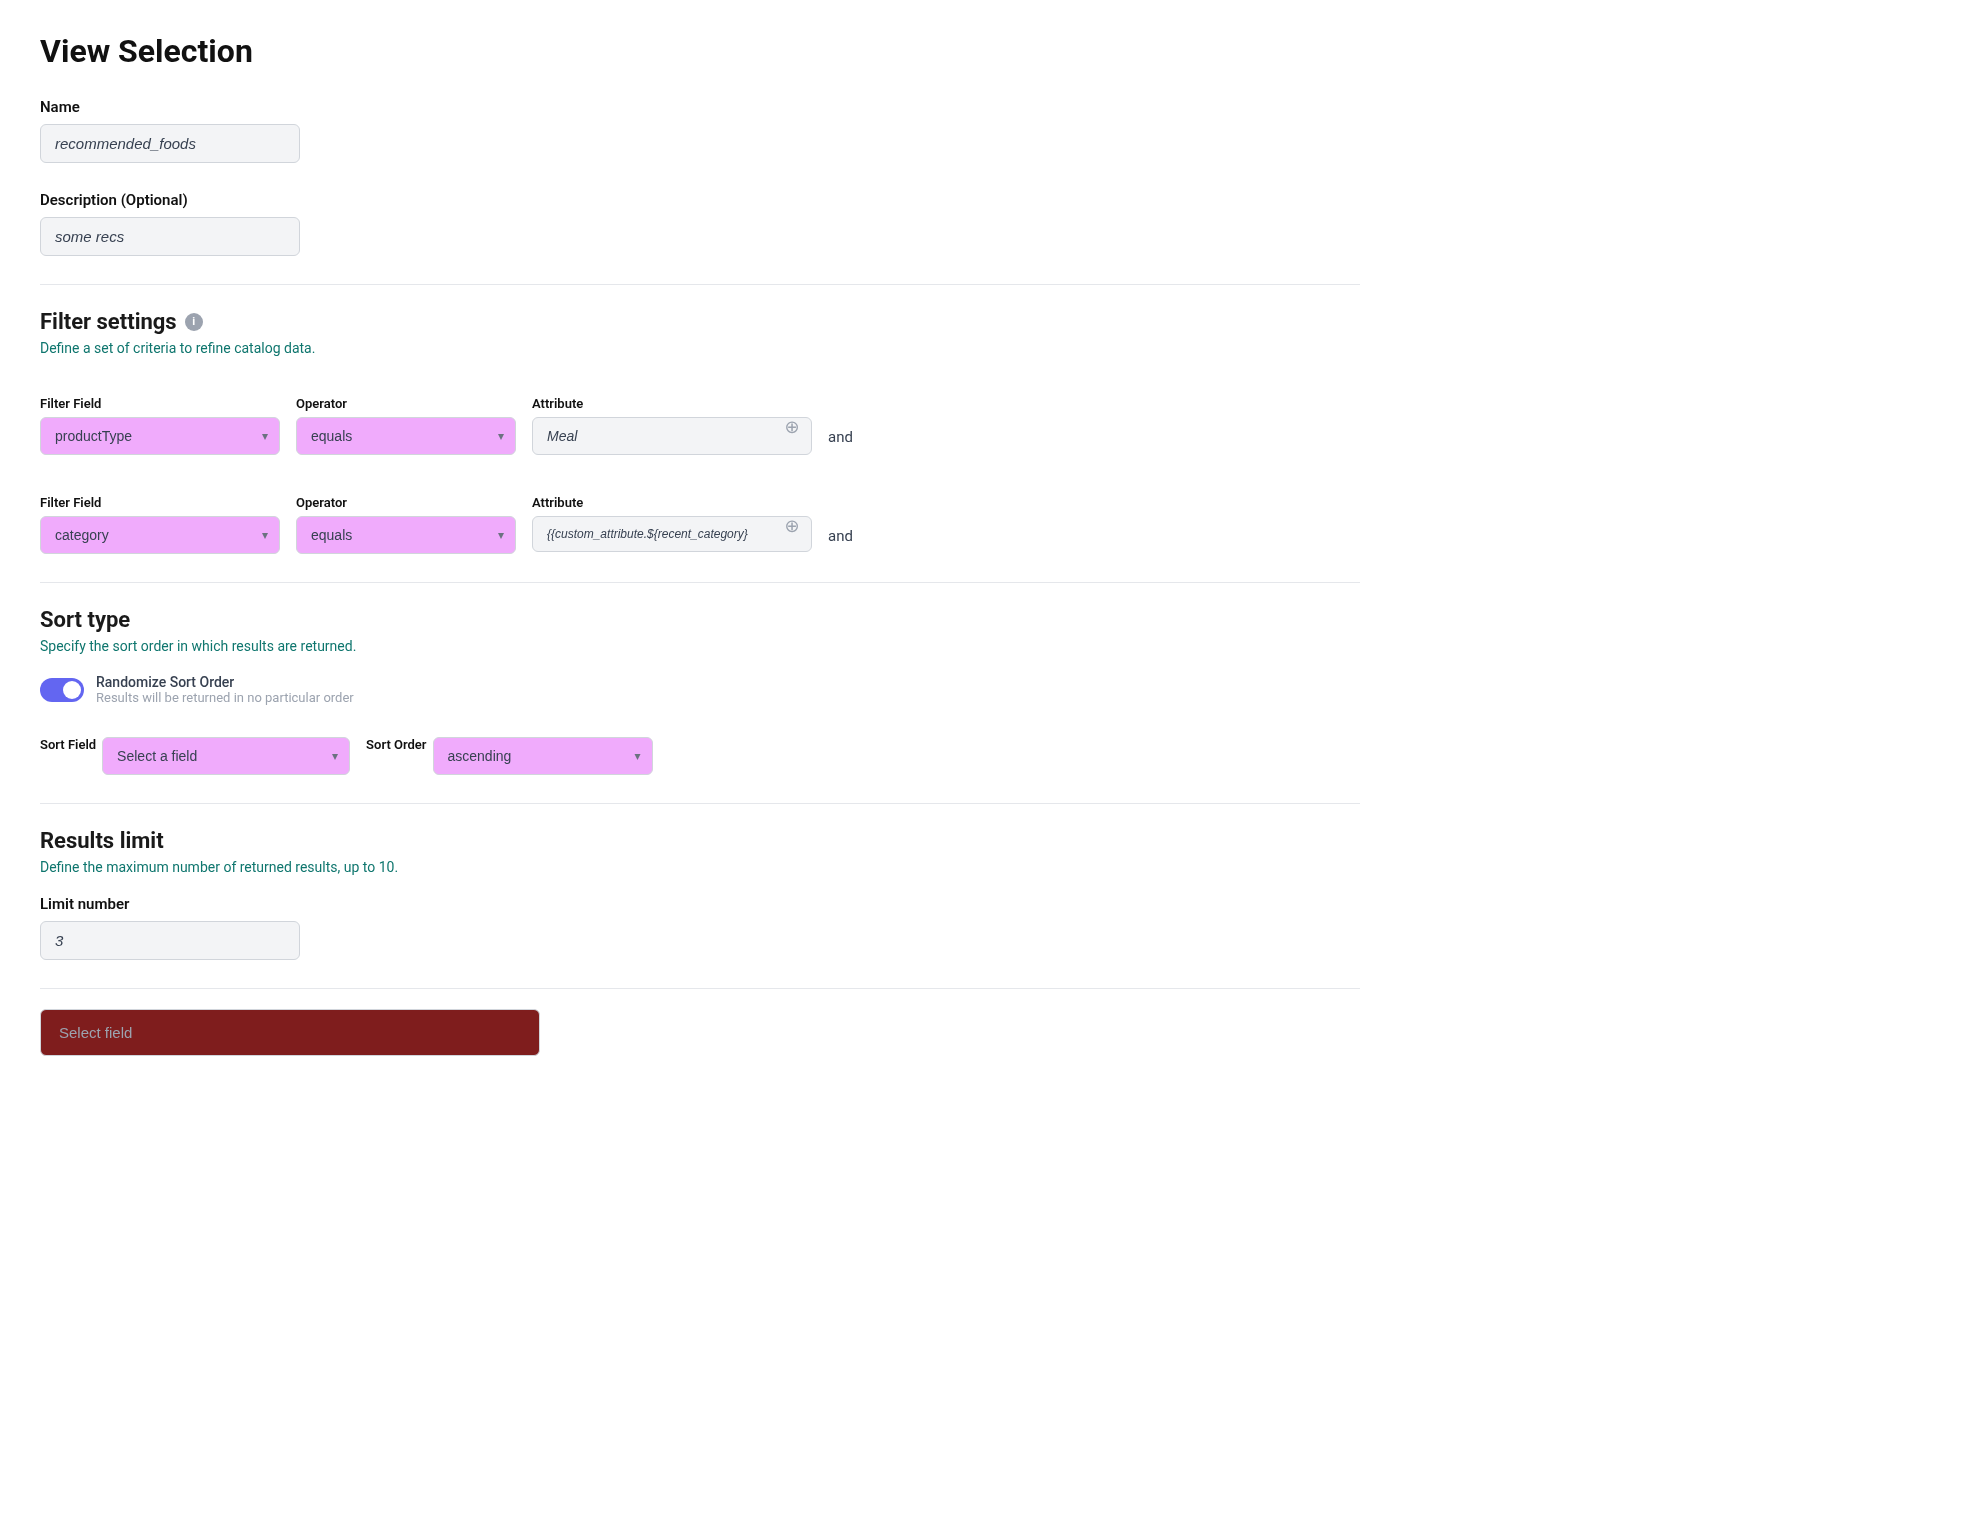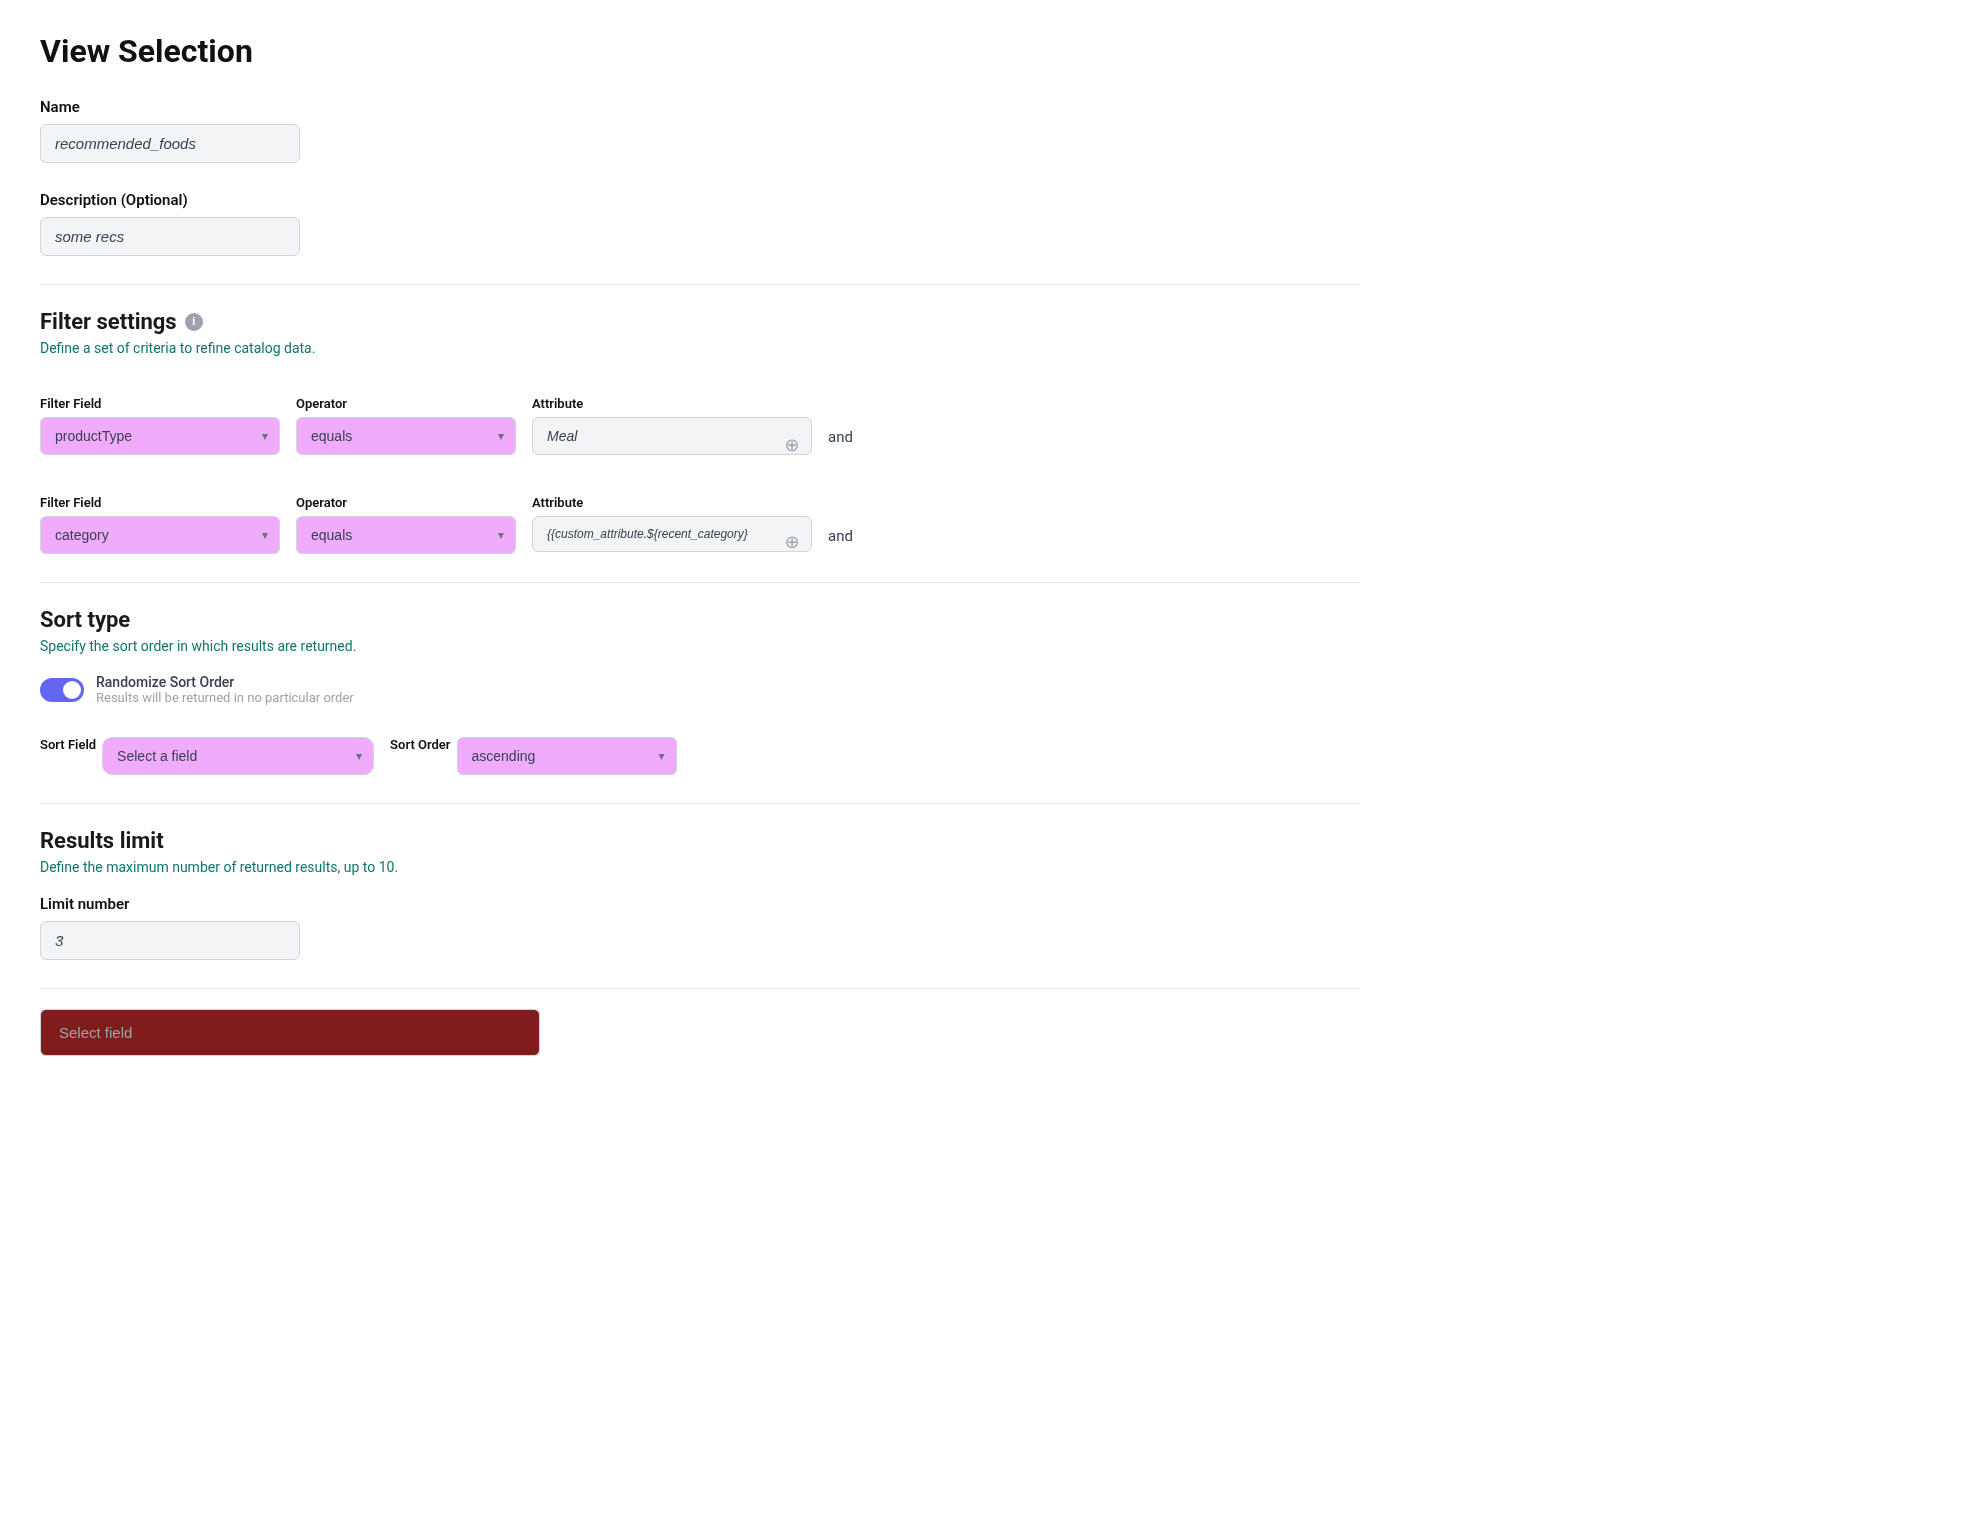--- a/index.html
+++ b/index.html
@@ -135,21 +135,21 @@
       width: 240px;
     }
 
     .operator-select {
       width: 220px;
     }
 
     .attribute-wrapper {
       position: relative;
       display: flex;
-      align-items: flex-end;
+      align-items: flex-start;
     }
 
     .attribute-input {
       width: 280px;
       padding: 10px 36px 10px 14px;
       border: 1px solid #d1d5db;
       border-radius: 6px;
       background: #f3f4f6;
       font-size: 14px;
       font-style: italic;
@@ -261,22 +261,21 @@
       gap: 6px;
     }
 
     .sort-group-label {
       font-size: 13px;
       font-weight: 600;
       color: #111;
     }
 
     .sort-select {
-      width: 272px;
-      border-radius: 10px;
+      width: 248px;
     }
 
     .sort-order-select {
       width: 220px;
     }
 
     .separator-line {
       border: none;
       border-top: 1px solid #e5e7eb;
       margin: 8px 0 24px 0;

